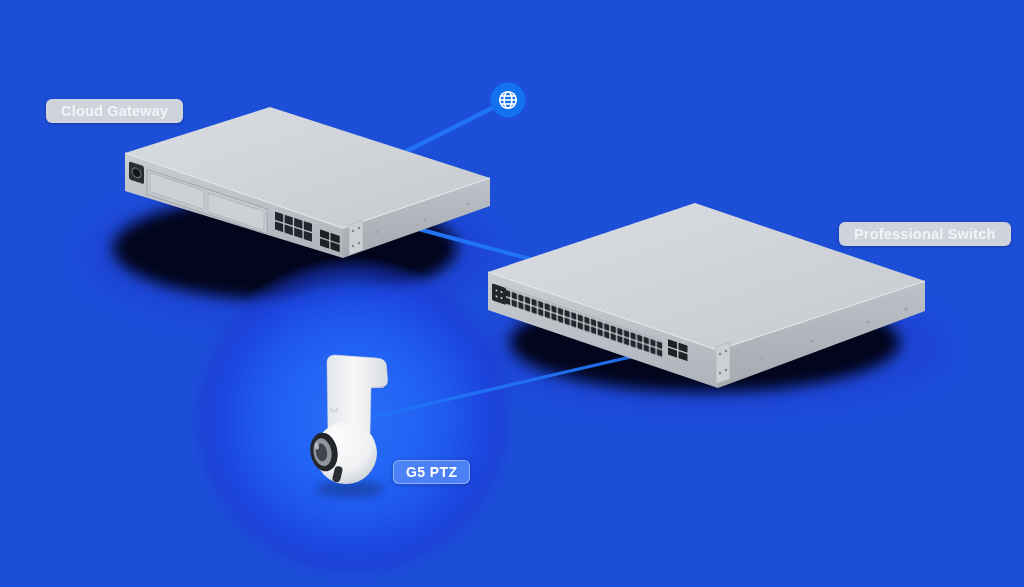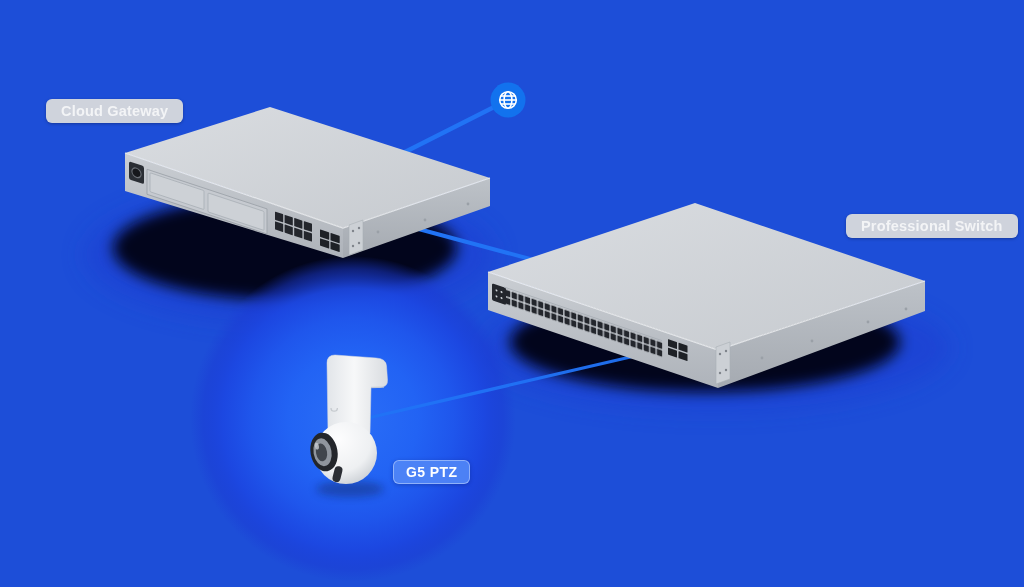--- a/index.html
+++ b/index.html
@@ -25,21 +25,21 @@
     background:rgba(80,134,246,0.92);
     border:1px solid rgba(255,255,255,0.38);
     color:#FFFFFF;
     font-weight:700;
     font-size:14px;
     padding:3px 12px;
     letter-spacing:.4px;
     box-shadow:0 1px 4px rgba(8,16,80,.3);
   }
   #badge-gateway{left:46px;top:99px;}
-  #badge-switch{left:839px;top:214px;margin-left:7px;}
+  #badge-switch{left:839px;top:222px;}
   #badge-camera{left:393px;top:440px;margin-top:20px;}
 </style>
 </head>
 <body>
 
 <div id="stage">
 
 <svg width="1024" height="587" viewBox="0 0 1024 587">
   <defs>
     <radialGradient id="glowG" cx="50%" cy="50%" r="50%">

